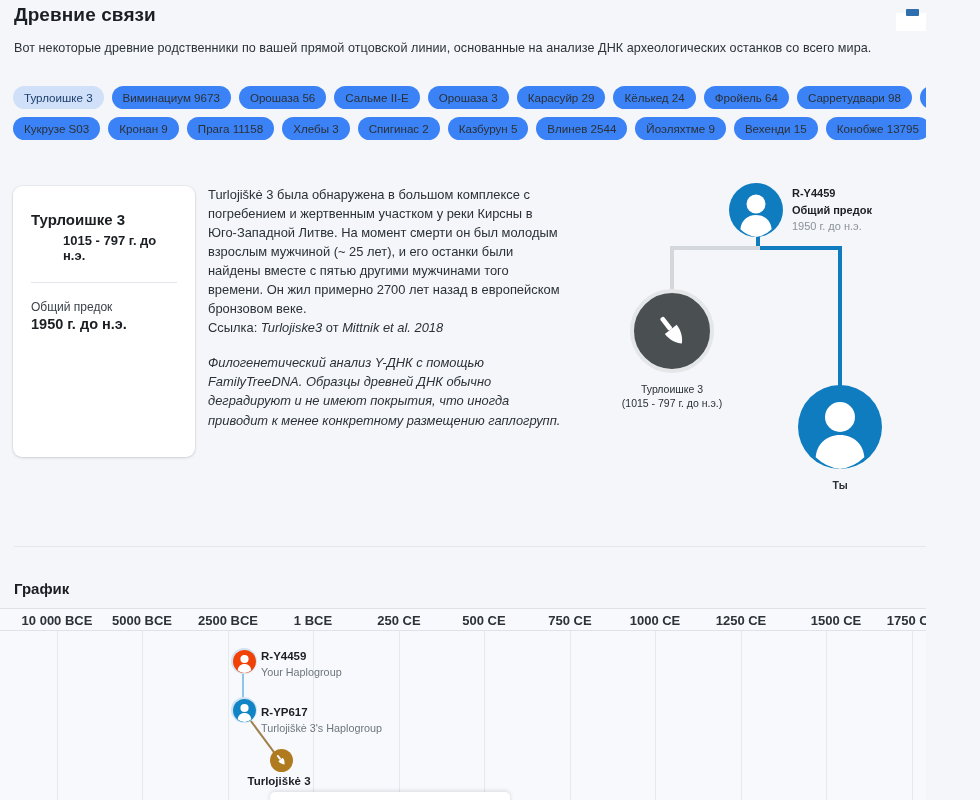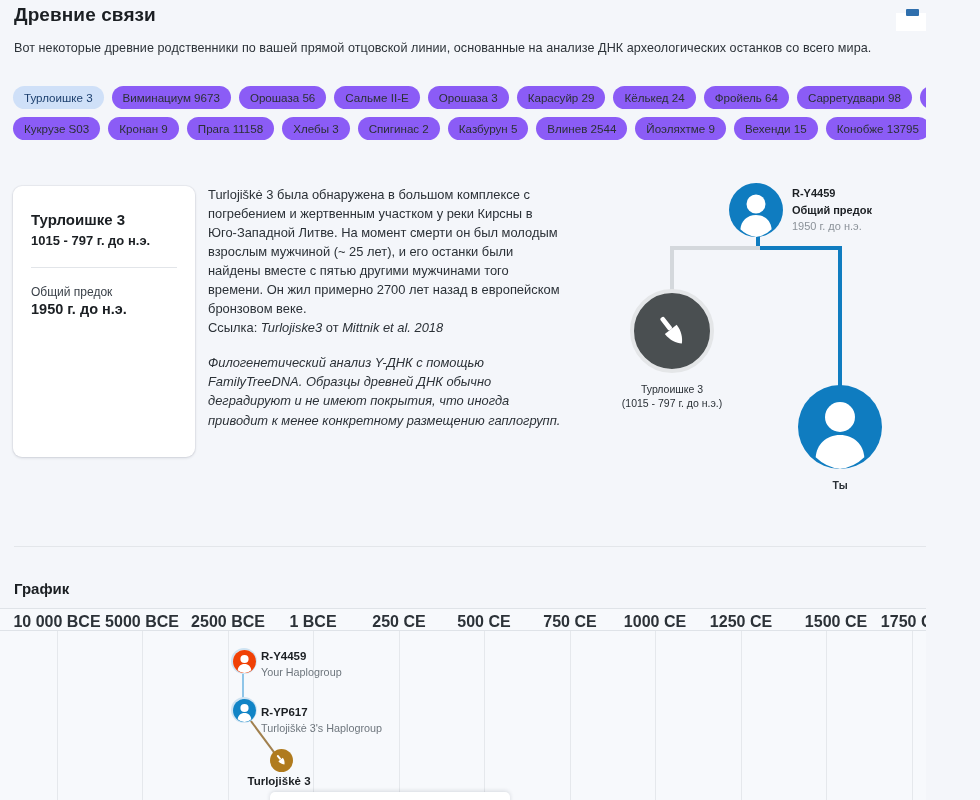--- a/index.html
+++ b/index.html
@@ -31,21 +31,21 @@
   }
   .page-subtitle {
     position: absolute; left: 14px; top: 41px;
     font-size: 12.6px; color: #2c3238; letter-spacing: .05px;
   }
 
   
   .chip-rows { position: absolute; left: 13px; top: 86px; width: 956px; }
   .chip-row { display: flex; align-items: center; gap: 8px; margin-bottom: 8px; height: 23px; }
   .chip {
-    background: #8b5cf6; color: #2b3036;
+    background: #3b82f6; color: #2b3036;
     border-radius: 12px; height: 23px;
     display: inline-flex; align-items: center; gap: 5px;
     padding: 0 11px; font-size: 11.6px; white-space: nowrap;
     cursor: pointer; user-select: none;
   }
   .chip.active { background: #cfe0f8; color: #1c3f6e; }
   .chip-thumb {
     width: 15px; height: 15px; border-radius: 50%;
     background: radial-gradient(circle at 35% 35%, #e8d8bf 0%, #c2a87e 45%, #8e7450 100%);
     flex: 0 0 auto; position: relative; overflow: hidden;
@@ -63,21 +63,21 @@
     background: #f4f6fa;
   }
 
   .info-card {
     position: absolute; left: 13px; top: 186px; width: 182px; height: 271px;
     background: #ffffff; border-radius: 9px;
     box-shadow: 0 1px 3px rgba(20,30,50,.14), 0 0 0 1px rgba(20,30,50,.04);
     padding: 24px 18px 0 18px;
   }
   .ic-name { font-size: 15px; font-weight: bold; color: #1b1f23; line-height: 1.3; }
-  .ic-dates { font-size: 13px; font-weight: bold; color: #1b1f23; margin-top: 3px; }
+  .ic-dates { font-size: 13px; font-weight: bold; color: #1b1f23; margin-top: 3px; margin-left: 32px; }
   .ic-divider { height: 1px; background: #e2e5e9; margin: 19px 0 17px 0; }
   .ic-label { font-size: 12px; color: #3a4149; }
   .ic-value { font-size: 14.5px; font-weight: bold; color: #1b1f23; margin-top: 2px; }
   .ic-note { font-size: 12.2px; color: #33393f; line-height: 1.42; margin-top: 15px; }
 
   
   .desc {
     position: absolute; left: 208px; top: 186px; width: 356px;
     font-size: 12.9px; line-height: 1.47; color: #2b3137;
   }
@@ -111,21 +111,21 @@
   .conn.grey { background: #d4d8dc; }
 
   
   .sec-divider { position: absolute; left: 14px; top: 546px; width: 952px; height: 1px; background: #e3e6ea; }
   .chart-title { position: absolute; left: 14px; top: 580px; font-size: 15px; font-weight: bold; color: #1b1f23; }
 
   .axis-band {
     position: absolute; left: 0; top: 608px; width: 980px; height: 23px;
     background: #f7f9fc; border-top: 1px solid #dfe3e8; border-bottom: 1px solid #dfe3e8;
   }
-  .tick { position: absolute; top: 4px; font-size: 16px; font-weight: bold; color: #2c3238; white-space: nowrap; transform: translateX(-50%); }
+  .tick { position: absolute; top: 4px; font-size: 13px; font-weight: bold; color: #2c3238; white-space: nowrap; transform: translateX(-50%); }
 
   .plot {
     position: absolute; left: 0; top: 631px; width: 980px; height: 169px;
     background: #f7f9fc; overflow: hidden;
   }
   .gridline { position: absolute; top: 0; bottom: 0; width: 1px; background: #e5e8ec; }
 
   .cnode { position: absolute; width: 23px; height: 23px; border-radius: 50%;
            display: flex; align-items: flex-end; justify-content: center; overflow: hidden; }
   .cnode.red { background: #f04106; }

